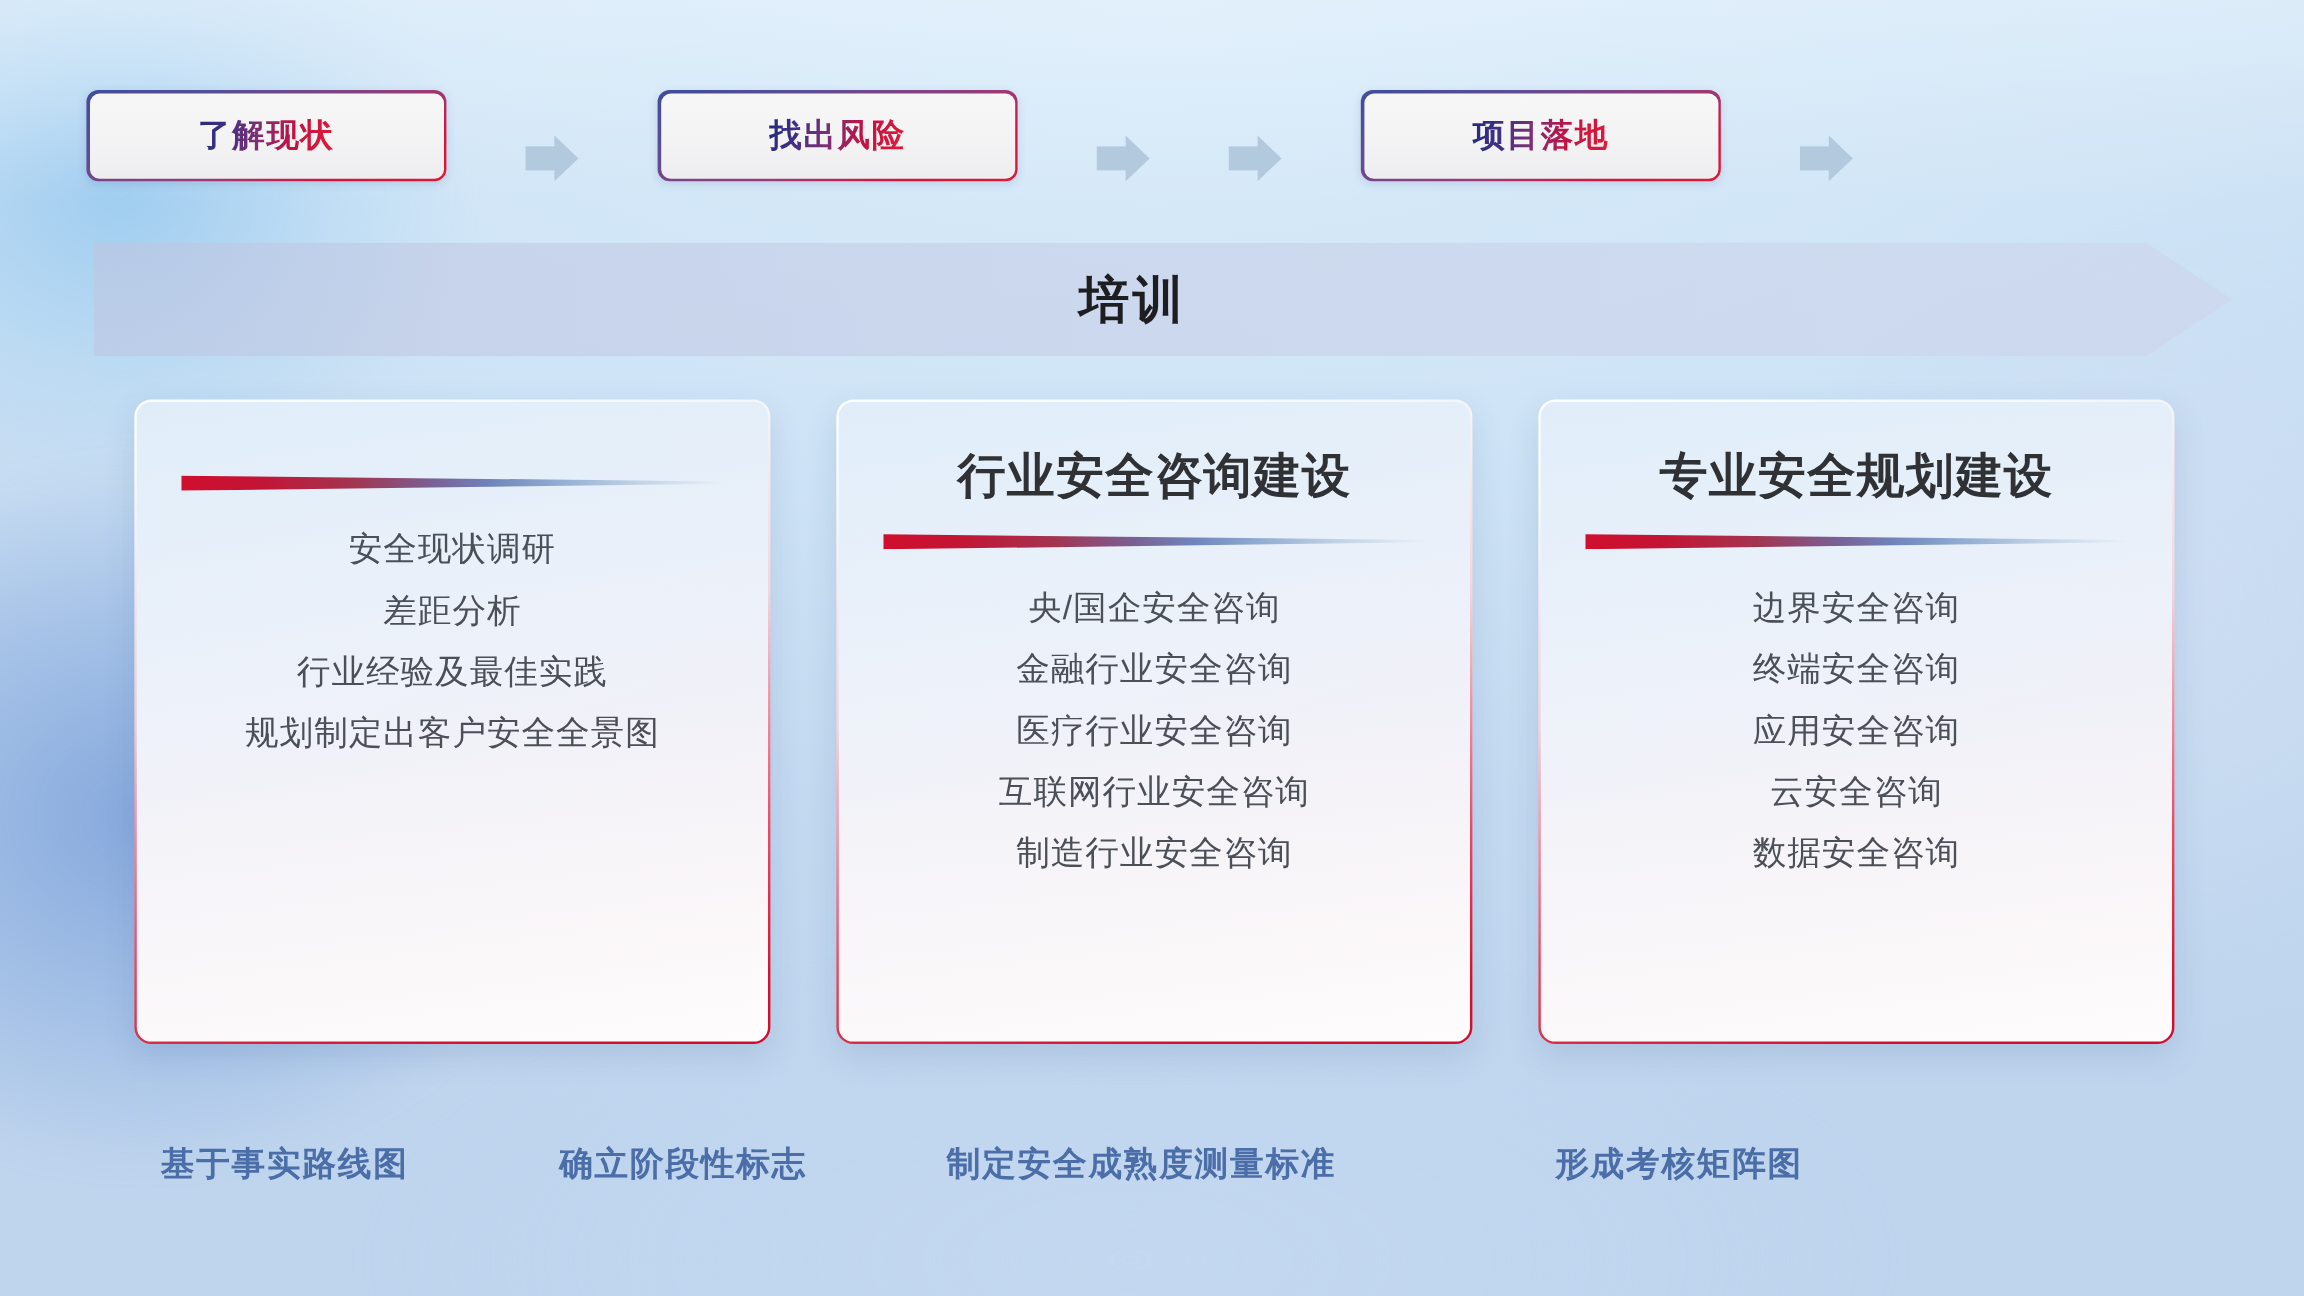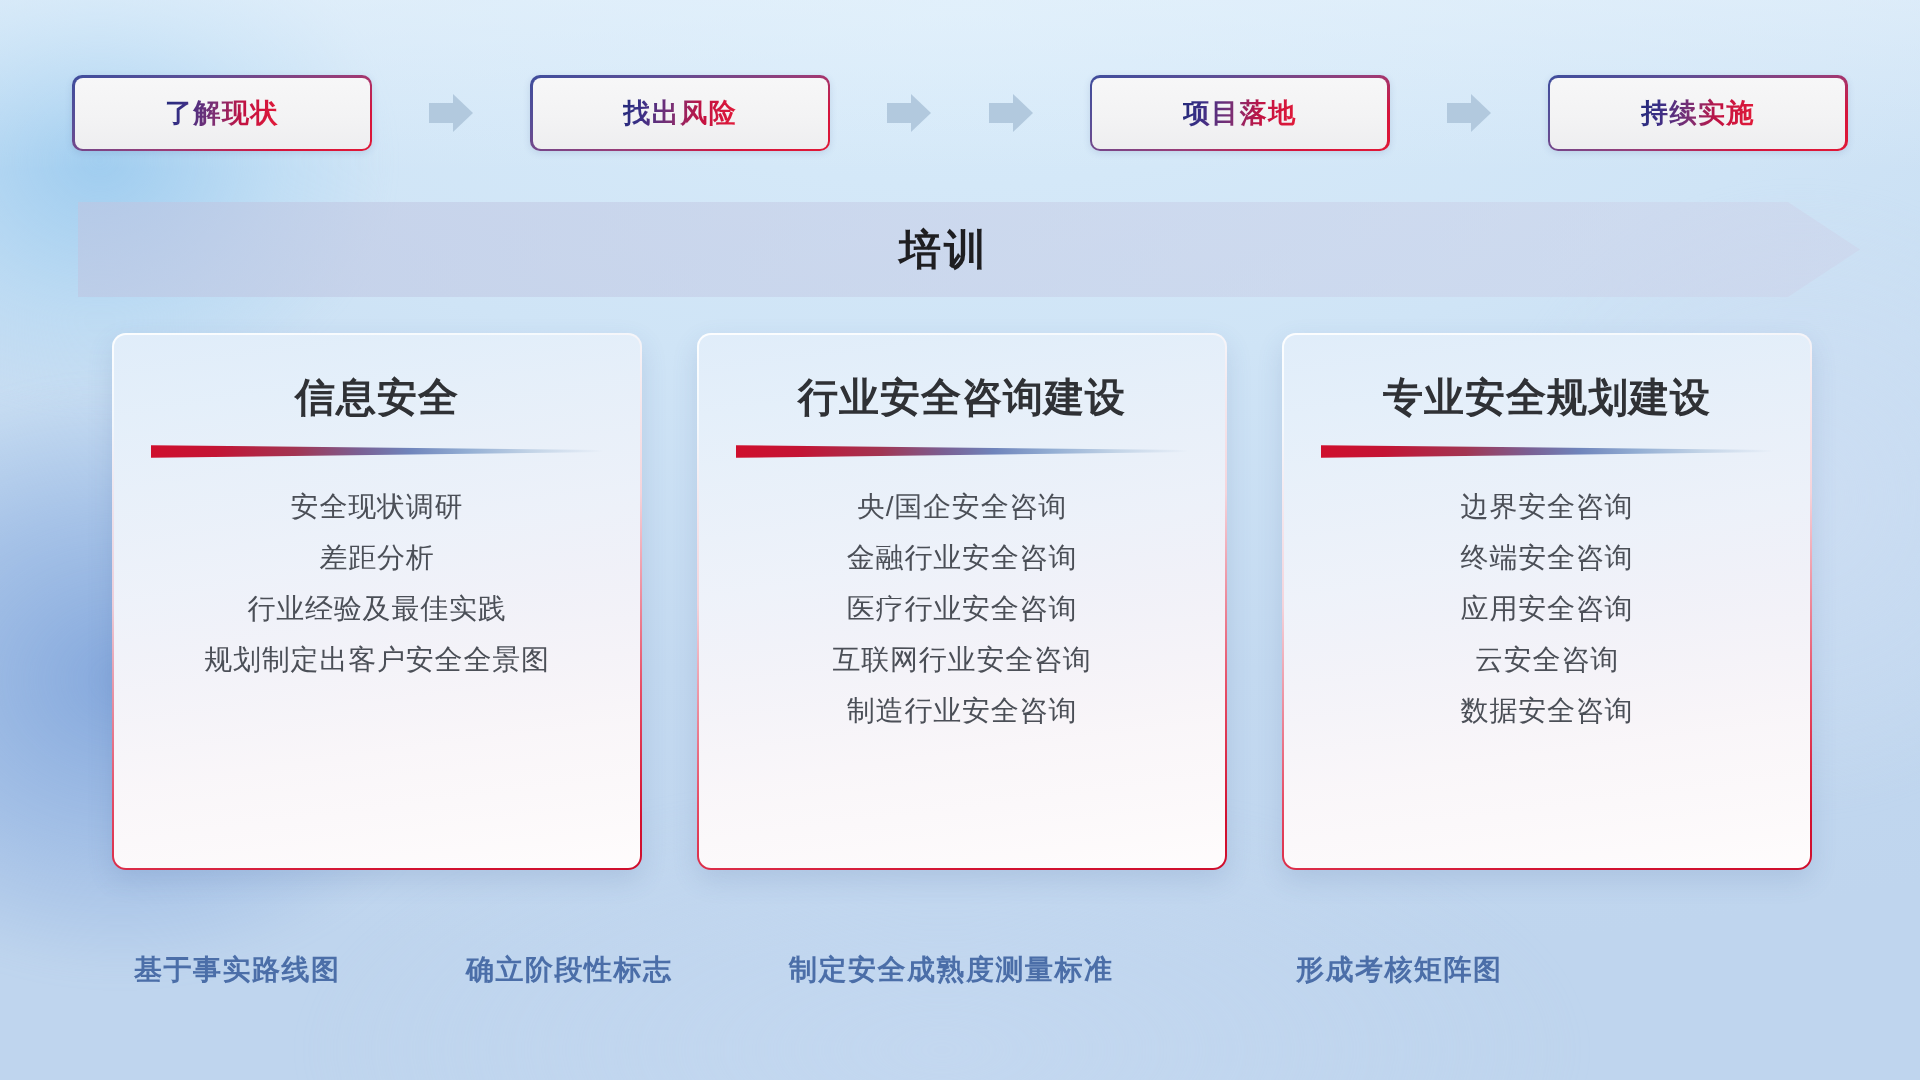--- a/index.html
+++ b/index.html
@@ -38,22 +38,22 @@
   }
   #bg-top-white{
     position:absolute; left:0; right:0; top:0; height:170px;
     background:linear-gradient(180deg, rgba(232,243,252,.55), rgba(232,243,252,0));
   }
 
   #page{ position:absolute; inset:0; }
 
   
   #steps{
-    position:absolute; left:72px; top:75px; width:1776px; height:76px;
-    display:flex; align-items:center; justify-content:space-between;
+    position:absolute; left:72px; top:75px; width:1472px; height:76px;
+    display:flex; align-items:flex-end; justify-content:space-between;
   }
   .step-box{
     width:300px; height:76px;
     border-radius:10px;
     padding:2.5px;
     background:linear-gradient(158deg,#3f4d9c 0%,#5b4e96 26%,#9b3b76 58%,#d5143c 80%,#e01836 100%);
     box-shadow:0 2px 7px rgba(70,95,150,.16);
   }
   .step-inner{
     width:100%; height:100%;
@@ -199,38 +199,32 @@
 
     <div class="step-arrow"></div>
 
     <div class="step-box">
       <div class="step-inner">
         <span class="step-label">项目落地</span>
       </div>
     </div>
     <div class="step-arrow"></div>
 
-    <div class="step-box">
-      <div class="step-inner">
-        <span class="step-label">持续实施</span>
-      </div>
-    </div>
 
   </div>
 
   <div id="training-banner">
     <span id="training-label">培训</span>
   </div>
 
   <div id="cards">
 
     <div class="card">
       <div class="card-inner">
         <div class="card-title">
-          <div>信息安全</div>
         </div>
         <div class="card-divider">
             <i></i>
           </div>
         <ul class="card-list">
           <li>安全现状调研</li>
           <li>差距分析</li>
           <li>行业经验及最佳实践</li>
           <li>规划制定出客户安全全景图</li>
         </ul>

